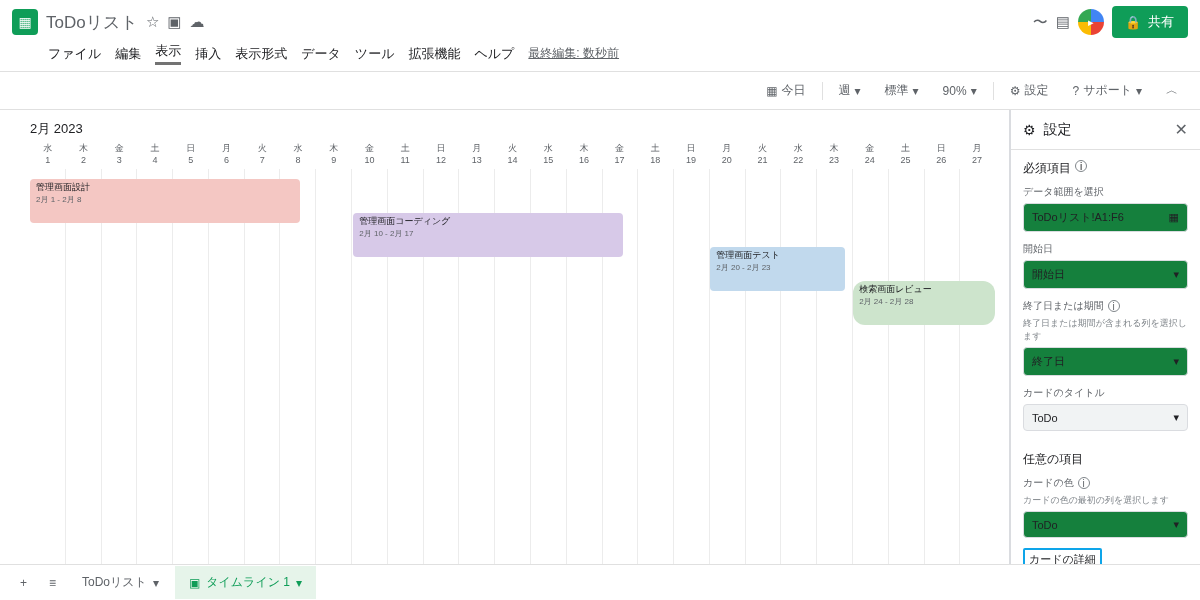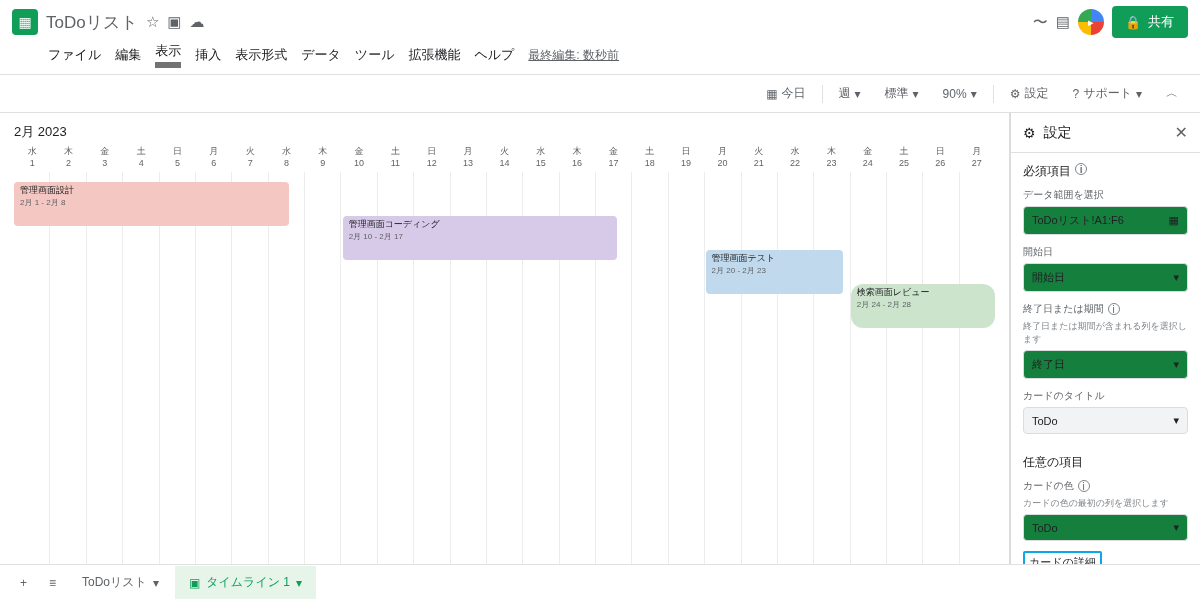--- a/index.html
+++ b/index.html
@@ -10,30 +10,30 @@
 .header { border-bottom: 1px solid #e0e0e0; padding: 6px 12px 0; }
 .header-row1 { display: flex; align-items: center; gap: 8px; }
 .logo { width: 26px; height: 26px; background: #0f9d58; border-radius: 4px; display: flex; align-items: center; justify-content: center; color: #fff; font-size: 14px; }
 .doc-title { font-size: 17px; color: #5f6368; font-weight: 400; }
 .header-icon { color: #5f6368; font-size: 15px; cursor: pointer; }
 .header-spacer { flex: 1; }
 .meet-icon { width: 26px; height: 26px; border-radius: 50%; background: conic-gradient(#4285f4 0 25%, #ea4335 25% 50%, #fbbc04 50% 75%, #34a853 75%); display:flex; align-items:center; justify-content:center; color:#fff; font-size:11px; }
 .share-btn { background: #0f9d58; color: #fff; padding: 7px 14px; border-radius: 4px; font-size: 13px; display: flex; align-items: center; gap: 6px; cursor: pointer; }
 .header-row2 { display: flex; align-items: center; gap: 14px; padding: 4px 0 6px 36px; font-size: 13px; }
 .menu-item { color: #202124; cursor: pointer; }
-.menu-item.active { border-bottom: 6px solid #737373; padding-bottom: 2px; }
+.menu-item.active { border-bottom: 3px solid #737373; padding-bottom: 2px; }
 .last-edit { color: #5f6368; text-decoration: underline; font-size: 12px; }
 
 
 .toolbar { display: flex; align-items: center; justify-content: flex-end; gap: 8px; padding: 6px 14px; border-bottom: 1px solid #e0e0e0; font-size: 12px; color: #5f6368; }
 .tb-btn { display: flex; align-items: center; gap: 4px; padding: 4px 8px; cursor: pointer; border-radius: 3px; }
 .tb-divider { width: 1px; height: 18px; background: #e0e0e0; }
 
 
-.main { display: flex; flex: 1; min-height: 0; }
+.main { display: flex; flex: 1; min-height: 0; padding-left: 16px; }
 .timeline-wrap { flex: 1; overflow: hidden; position: relative; border-right: 1px solid #dadce0; }
 .month-label { font-size: 13px; font-weight: 500; padding: 10px 14px 4px; }
 .grid-header { display: flex; padding: 0 14px; }
 .day-head { flex: 1; text-align: center; font-size: 9px; color: #5f6368; }
 .day-num-row { display: flex; padding: 0 14px 4px; }
 .day-num { flex: 1; text-align: center; font-size: 9px; color: #5f6368; }
 .grid-body { position: relative; height: 440px; margin: 0 14px; }
 .grid-lines { position: absolute; inset: 0; display: flex; }
 .grid-col { flex: 1; border-left: 1px solid #ececec; }
 .grid-col:first-child { border-left: none; }

